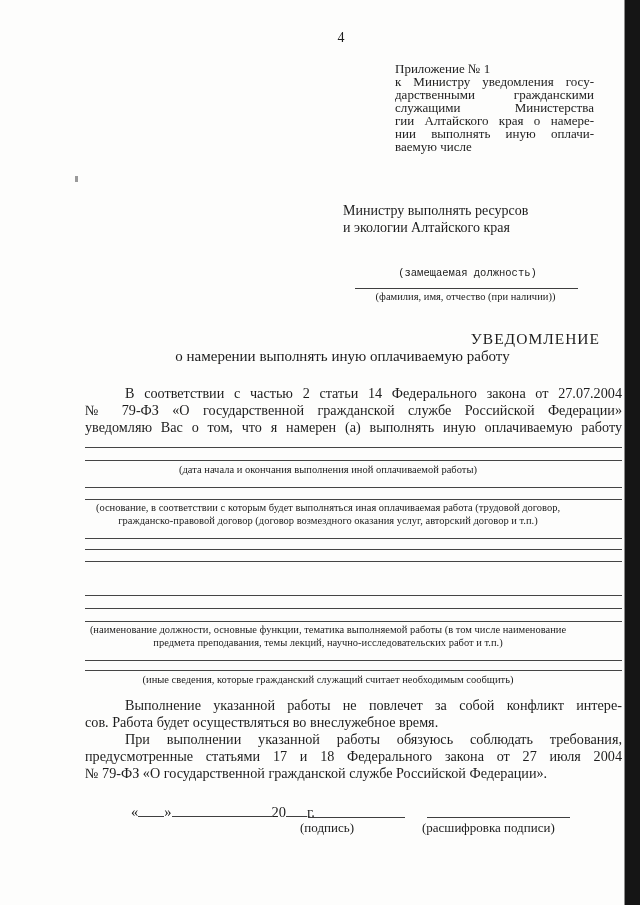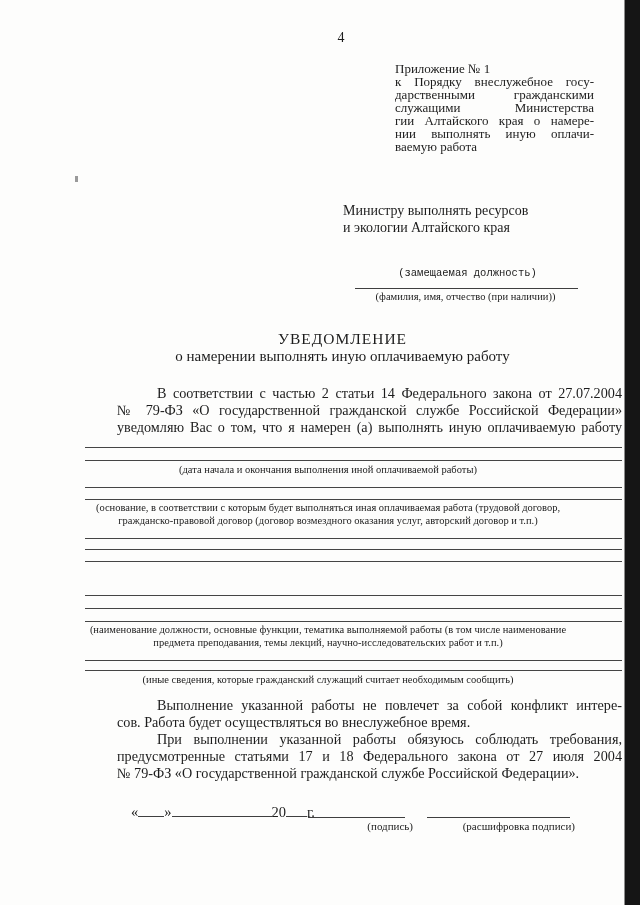--- a/index.html
+++ b/index.html
@@ -18,57 +18,57 @@
   .annex .jl{text-align:justify;text-align-last:justify;}
 
   .addressee{position:absolute;left:343px;top:202px;width:235px;font-size:14px;line-height:17px;}
 
   .from-row{position:absolute;left:343px;top:249px;font-size:14px;}
   .from-row .blank{display:inline-block;width:221px;height:13px;border-bottom:1px solid #3f3f3f;}
   .pos-caption{position:absolute;left:357px;top:267px;width:221px;text-align:center;font-size:10.5px;font-family:Liberation Mono, monospace;}
   .name-line{position:absolute;left:355px;top:288px;width:223px;border-top:1px solid #3f3f3f;}
   .name-caption{position:absolute;left:338px;top:291px;width:255px;text-align:center;font-size:10.5px;}
 
-  .doc-title{position:absolute;left:85px;top:330px;width:515px;text-align:center;font-size:15.5px;letter-spacing:1px;}
+  .doc-title{position:absolute;left:85px;top:330px;width:515px;text-align:right;font-size:15.5px;letter-spacing:1px;}
   .doc-subtitle{position:absolute;left:85px;top:348px;width:515px;text-align:center;font-size:15px;}
 
   .para{position:absolute;left:85px;width:537px;font-size:14.2px;line-height:17px;}
-  .para .ln{white-space:normal;margin-left:32px;}
+  .para .ln{white-space:normal;}
   .para .jl{text-align:justify;text-align-last:justify;}
   .para .ind{text-indent:40px;}
   .intro{top:385px;}
   .closing{top:697px;}
 
   .rule{position:absolute;left:85px;width:537px;border-top:1px solid #454545;}
   .fcap{position:absolute;left:72px;width:512px;text-align:center;font-size:10.5px;line-height:13px;}
 
   .date-row{position:absolute;left:85px;top:803px;font-size:14.5px;margin-left:46px;}
   .date-row .blank{display:inline-block;height:13px;border-bottom:1px solid #3f3f3f;}
   .b-day{width:26px;} .b-month{width:100px;} .b-year{width:21px;}
 
   .sig-line{position:absolute;top:817px;border-top:1px solid #3f3f3f;}
   .sig1{left:308px;width:97px;} .sig2{left:427px;width:143px;}
-  .sig-caption{position:absolute;top:820px;text-align:right;font-size:11px;}
+  .sig-caption{position:absolute;top:820px;text-align:left;font-size:13px;}
   .sc1{left:300px;width:113px;} .sc2{left:422px;width:153px;}
 </style>
 </head>
 <body>
 
 <div class="page">
 
   <div class="page-number">4</div>
 
   <div class="annex">
     <div class="ln">Приложение № 1</div>
-    <div class="jl">к Порядку внеслужебное госу-</div>
+    <div class="jl">к Министру уведомления госу-</div>
     <div class="jl">дарственными гражданскими</div>
     <div class="jl">служащими Министерства</div>
     <div class="jl">гии Алтайского края о намере-</div>
     <div class="jl">нии выполнять иную оплачи-</div>
-    <div class="ln">ваемую работа</div>
+    <div class="ln">ваемую числе</div>
   </div>
 
   <div class="addressee">
     <div>Министру выполнять ресурсов</div>
     <div>и экологии Алтайского края</div>
   </div>
 
   <div class="pos-caption">(замещаемая должность)</div>
   <div class="name-line"></div>
   <div class="name-caption">(фамилия, имя, отчество (при наличии))</div>

